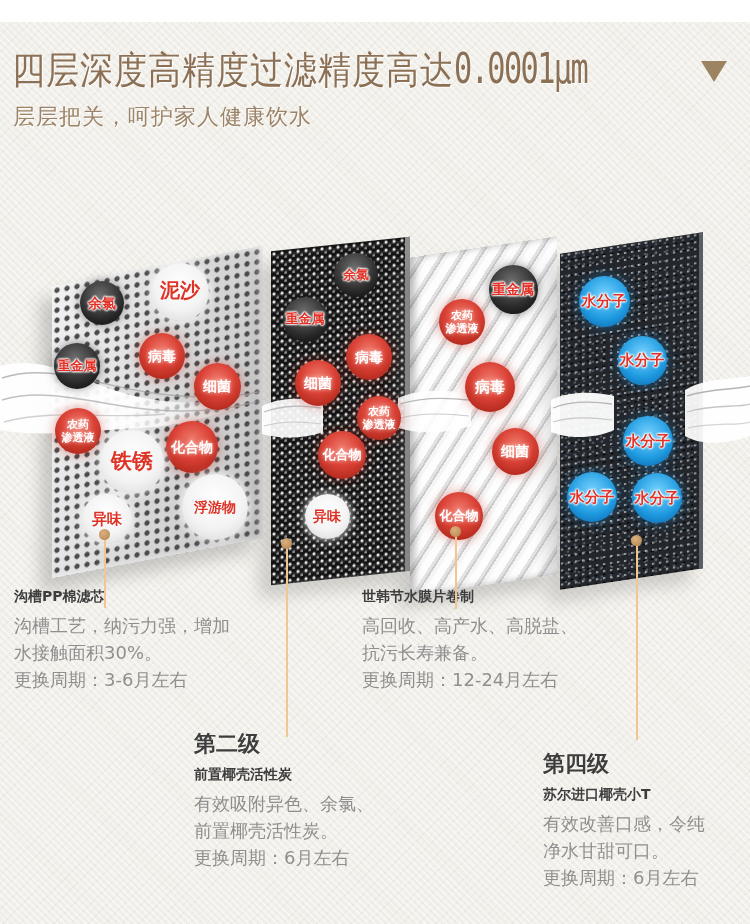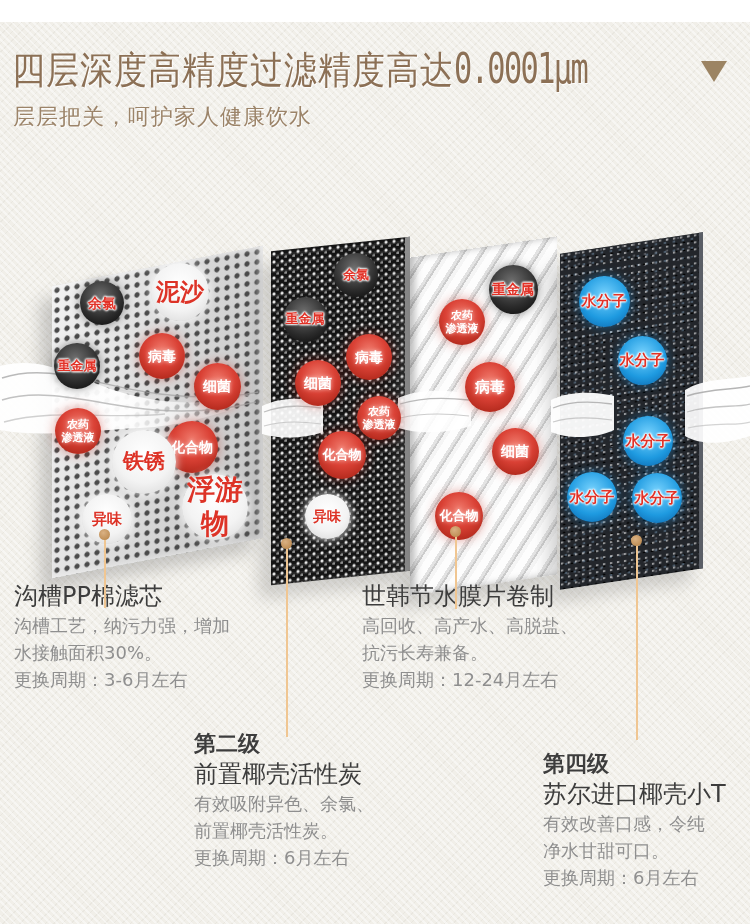--- a/index.html
+++ b/index.html
@@ -109,21 +109,21 @@
   .pdot{position:absolute;width:11px;height:11px;border-radius:50%;z-index:6;
     background:radial-gradient(circle at 40% 35%,#dab183,#c09058 70%,#a5793f 100%);}
   .l1{left:104px;top:536px;height:72px;} .d1{left:99px;top:529px;}
   .l2{left:286px;top:545px;height:192px;} .d2{left:281px;top:538px;}
   .l3{left:455px;top:533px;height:76px;} .d3{left:450px;top:526px;}
   .l4{left:636px;top:542px;height:198px;} .d4{left:631px;top:535px;}
 
   
   .stage{position:absolute;z-index:3;}
   .stage .lvl{font-size:22px;font-weight:bold;color:#3d3d3d;line-height:30px;}
-  .stage .nm{font-size:24px;font-weight:normal;color:#3d3d3d;line-height:31px;}
+  .stage .nm{font-size:14px;font-weight:bold;color:#3d3d3d;line-height:31px;}
   .stage .ds{font-size:18px;color:#8f8f8f;line-height:27px;}
   .s1{left:14px;top:581px;width:280px;}
   .s3{left:362px;top:581px;width:290px;}
   .s2{left:194px;top:729px;width:300px;}
   .s4{left:543px;top:749px;width:205px;}
 </style>
 </head>
 <body>
 
 <div class="page">
@@ -162,29 +162,29 @@
     <path d="M553,58 C572,50 598,52 612,54" fill="none" stroke="#a8a8a8" stroke-width="1.3" opacity="0.8"></path>
     <path d="M553,72 C572,66 598,68 612,70" fill="none" stroke="#b5b5b5" stroke-width="1.2" opacity="0.7"></path>
     <path d="M685,40 C705,28 730,30 750,26 L750,86 C726,94 702,96 685,86 Z" fill="#ffffff" opacity="0.93"></path>
     <path d="M687,46 C710,38 735,40 750,36" fill="none" stroke="#a3a3a3" stroke-width="1.4" opacity="0.8"></path>
     <path d="M687,62 C712,54 736,58 750,54" fill="none" stroke="#adadad" stroke-width="1.3" opacity="0.7"></path>
     <path d="M688,78 C714,72 738,76 750,72" fill="none" stroke="#b8b8b8" stroke-width="1.2" opacity="0.6"></path>
   </svg>
 
   <div id="bubbles">
       <div class="bubble dark" style="left: 80px; top: 281px; height: 44px; width: 44px; font-size: 14px;">余氯</div>
-      <div class="bubble white" style="left: 151px; top: 263px; height: 58px; width: 58px; font-size: 24px;">泥沙</div>
+      <div class="bubble white" style="left: 151px; top: 263px; height: 58px; width: 58px; font-size: 20px; font-family: Liberation Mono, monospace;">泥沙</div>
       <div class="bubble dark" style="left: 54px; top: 343px; height: 46px; width: 46px; font-size: 13px;">重金属</div>
       <div class="bubble red" style="left: 139px; top: 333px; height: 46px; width: 46px; font-size: 14px;">病毒</div>
       <div class="bubble red" style="left: 193.5px; top: 362.5px; height: 47px; width: 47px; font-size: 14px;">细菌</div>
       <div class="bubble red" style="left: 55px; top: 408px; height: 46px; width: 46px; font-size: 11px;">农药
 渗透液</div>
       <div class="bubble red" style="left: 166px; top: 421px; height: 52px; width: 52px; font-size: 14px;">化合物</div>
-      <div class="bubble white" style="left: 112px; top: 430px; height: 64px; width: 64px; font-size: 21px;">铁锈</div>
-      <div class="bubble white" style="left: 182px; top: 474px; height: 66px; width: 66px; font-size: 28px;">浮游物</div>
+      <div class="bubble white" style="left: 100px; top: 430px; height: 64px; width: 64px; font-size: 21px;">铁锈</div>
+      <div class="bubble white" style="left: 182px; top: 474px; height: 66px; width: 66px; font-size: 14px;">浮游物</div>
       <div class="bubble white" style="left: 82px; top: 494px; height: 50px; width: 50px; font-size: 15px;">异味</div>
       <div class="bubble dark" style="left: 334px; top: 253px; height: 44px; width: 44px; font-size: 13px;">余氯</div>
       <div class="bubble dark" style="left: 282.5px; top: 296.5px; height: 45px; width: 45px; font-size: 13px;">重金属</div>
       <div class="bubble red" style="left: 346px; top: 334px; height: 46px; width: 46px; font-size: 14px;">病毒</div>
       <div class="bubble red" style="left: 295px; top: 360px; height: 46px; width: 46px; font-size: 14px;">细菌</div>
       <div class="bubble red" style="left: 357px; top: 396px; height: 44px; width: 44px; font-size: 11px;">农药
 渗透液</div>
       <div class="bubble red" style="left: 318px; top: 431px; height: 48px; width: 48px; font-size: 13px;">化合物</div>
       <div class="bubble white" style="left: 304.5px; top: 493.5px; height: 45px; width: 45px; font-size: 14px;">异味</div>
       <div class="bubble dark" style="left: 488.5px; top: 264.5px; height: 49px; width: 49px; font-size: 14px;">重金属</div>

